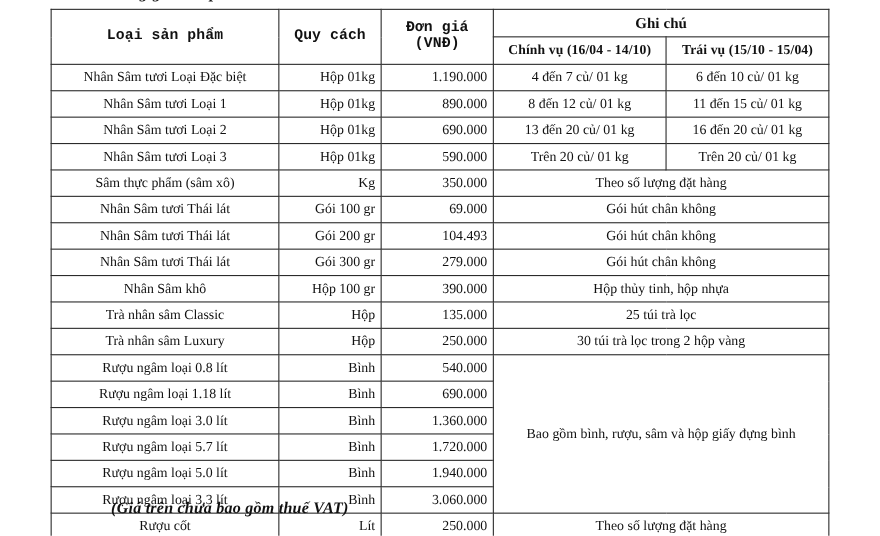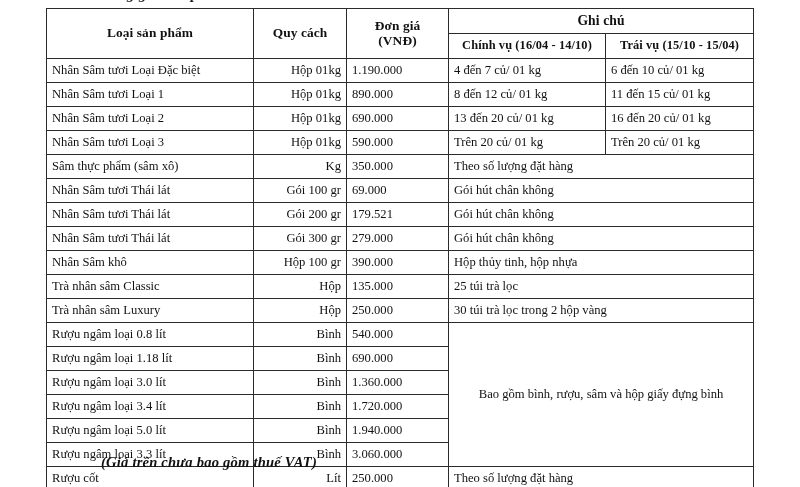--- a/index.html
+++ b/index.html
@@ -58,42 +58,43 @@
   table.price-table {
     border: 1.6px solid #222;
   }
 
   th.hcell {
     font-weight: bold;
     text-align: center;
     font-size: 13.4px;
     letter-spacing: 0.1px;
   }
-  th.hcell.tall { height: 49px; }
+  th.hcell.tall { height: 49px; font-family: Liberation Mono, monospace; }
   th.hcell.sub  { height: 21px; font-size: 12.4px; }
   th.hcell.group { height: 21px; font-size: 13.6px; }
 
   td.product {
-    text-align: left;
+    text-align: center;
     height: 23px;
     padding-left: 7px;
     white-space: nowrap;
   }
   td.spec {
     text-align: right;
     height: 23px;
     white-space: nowrap;
   }
   td.price {
+    text-align: right;
     padding-right: 9px;
     height: 23px;
     white-space: nowrap;
   }
   td.note {
-    text-align: left;
+    text-align: center;
     height: 23px;
     white-space: nowrap;
   }
   td.note-merged {
     text-align: center;
     vertical-align: middle;
     margin-left: 31px;
   }
 
   .col-product { width: 207px; }
@@ -181,21 +182,21 @@
       </tr>
       <tr>
         <td class="product">Nhân Sâm tươi Thái lát</td>
         <td class="spec">Gói 100 gr</td>
         <td class="price">69.000</td>
         <td class="note" colspan="2">Gói hút chân không</td>
       </tr>
       <tr>
         <td class="product">Nhân Sâm tươi Thái lát</td>
         <td class="spec">Gói 200 gr</td>
-        <td class="price">179.521</td>
+        <td class="price">104.493</td>
         <td class="note" colspan="2">Gói hút chân không</td>
       </tr>
       <tr>
         <td class="product">Nhân Sâm tươi Thái lát</td>
         <td class="spec">Gói 300 gr</td>
         <td class="price">279.000</td>
         <td class="note" colspan="2">Gói hút chân không</td>
       </tr>
       <tr>
         <td class="product">Nhân Sâm khô</td>
@@ -226,21 +227,21 @@
         <td class="product">Rượu ngâm loại 1.18 lít</td>
         <td class="spec">Bình</td>
         <td class="price">690.000</td>
       </tr>
       <tr>
         <td class="product">Rượu ngâm loại 3.0 lít</td>
         <td class="spec">Bình</td>
         <td class="price">1.360.000</td>
       </tr>
       <tr>
-        <td class="product">Rượu ngâm loại 3.4 lít</td>
+        <td class="product">Rượu ngâm loại 5.7 lít</td>
         <td class="spec">Bình</td>
         <td class="price">1.720.000</td>
       </tr>
       <tr>
         <td class="product">Rượu ngâm loại 5.0 lít</td>
         <td class="spec">Bình</td>
         <td class="price">1.940.000</td>
       </tr>
       <tr>
         <td class="product">Rượu ngâm loại 3.3 lít</td>

